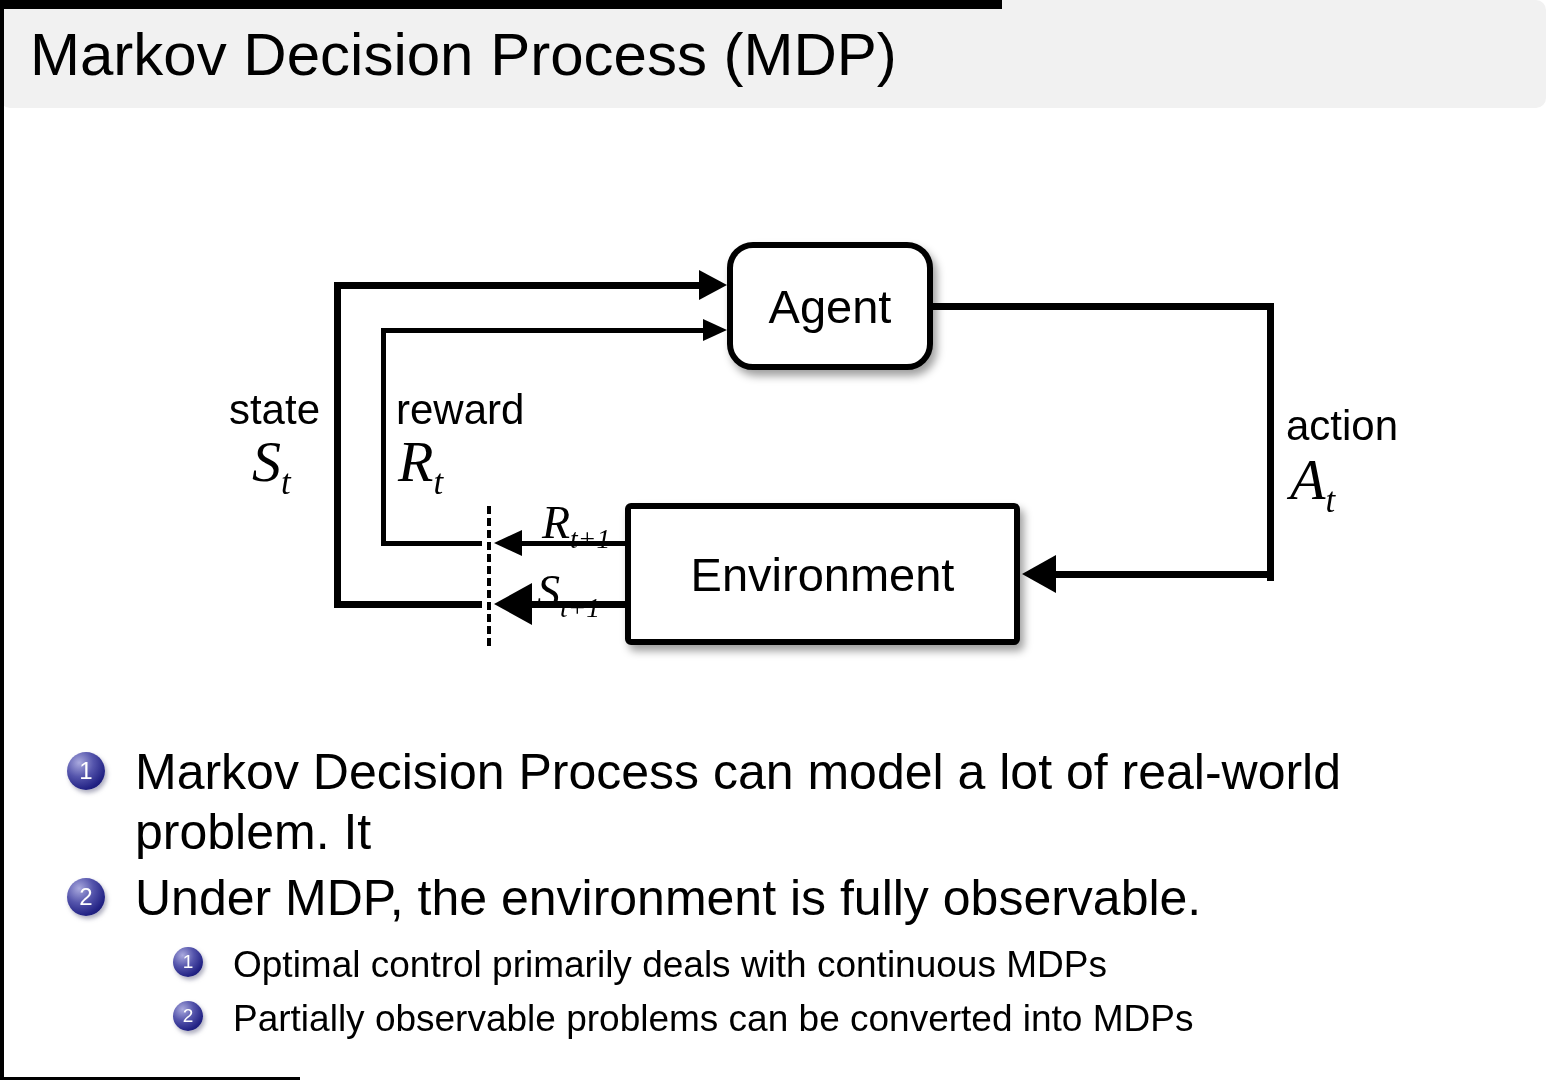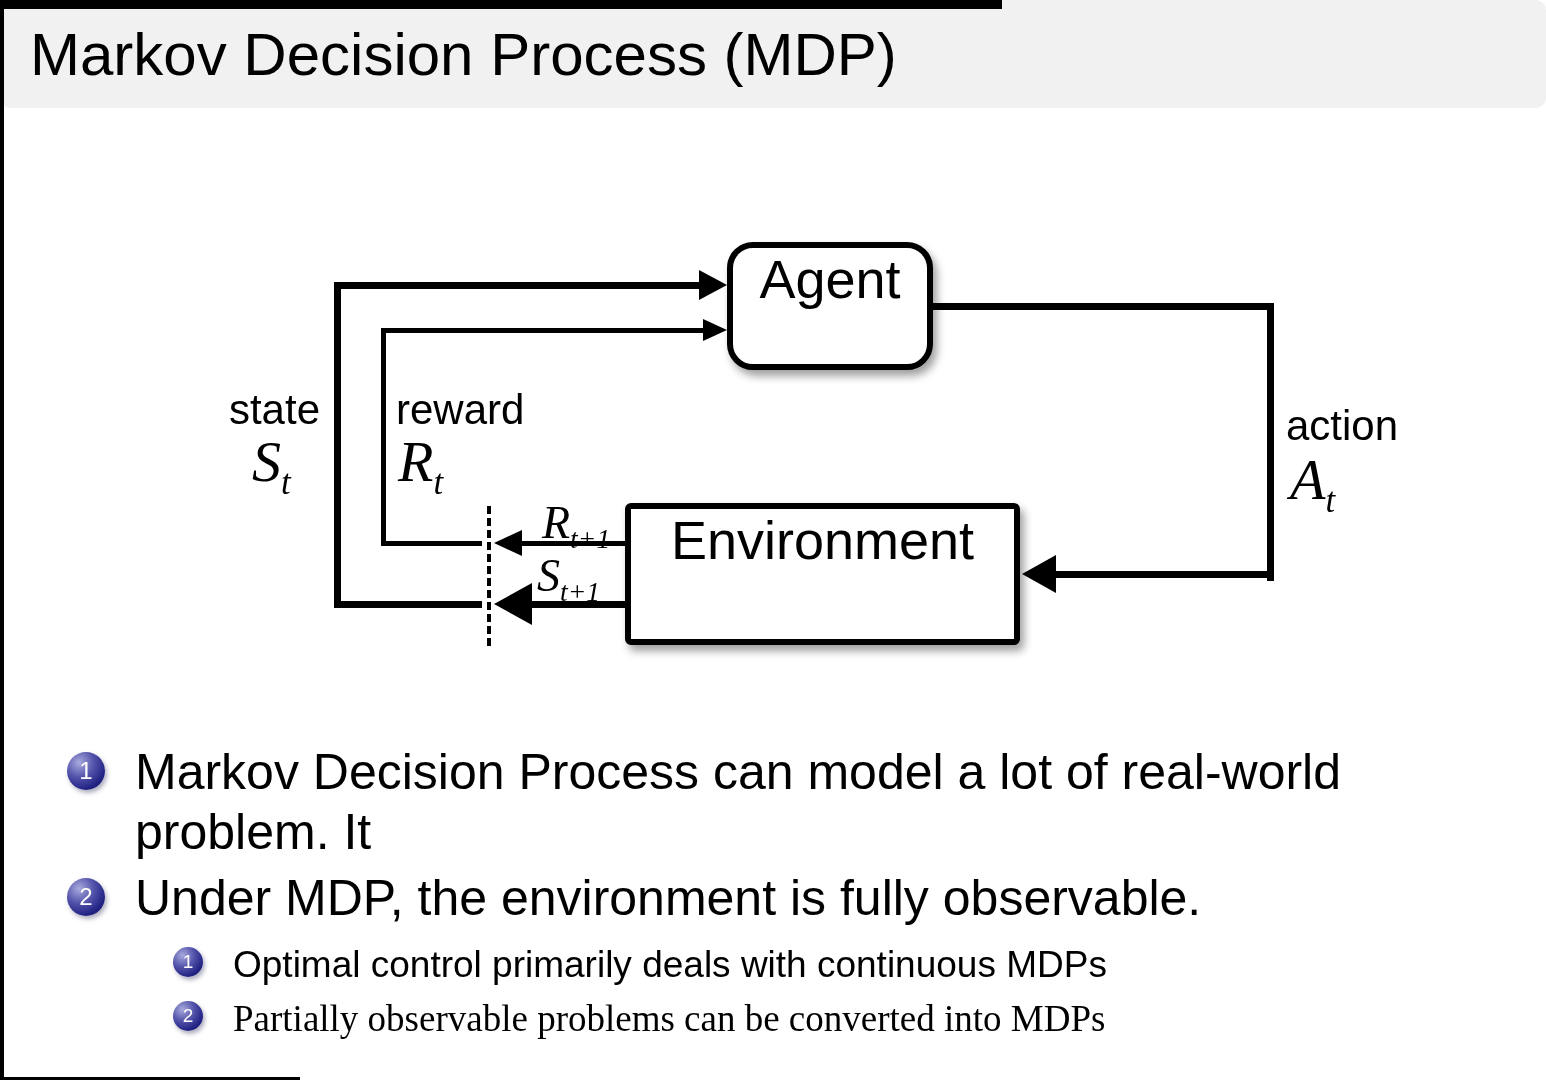--- a/index.html
+++ b/index.html
@@ -36,22 +36,22 @@
   }
   .arr { position: absolute; width: 0; height: 0; }
   .arr.right-lg { border-left: 28px solid #000; border-top: 15px solid transparent; border-bottom: 15px solid transparent; }
   .arr.right-sm { border-left: 24px solid #000; border-top: 11px solid transparent; border-bottom: 11px solid transparent; }
   .arr.left-lg  { border-right: 38px solid #000; border-top: 21px solid transparent; border-bottom: 21px solid transparent; }
   .arr.left-md  { border-right: 34px solid #000; border-top: 19px solid transparent; border-bottom: 19px solid transparent; }
   .arr.left-sm  { border-right: 28px solid #000; border-top: 13px solid transparent; border-bottom: 13px solid transparent; }
 
   .node {
     position: absolute; background: #fff; border: 6px solid #000;
-    border-radius: 26px; display: flex; align-items: flex-start; justify-content: center;
-    font-size: 54px; box-shadow: 4px 6px 9px rgba(0,0,0,0.38);
+    border-radius: 26px; display: flex; align-items: center; justify-content: center;
+    font-size: 47px; box-shadow: 4px 6px 9px rgba(0,0,0,0.38);
   }
   .dlabel { position: absolute; font-size: 42px; }
   .math { position: absolute; font-family: "Liberation Serif", serif; font-style: italic; }
   .math.big { font-size: 58px; }
   .math.mid { font-size: 46px; }
   .math sub { font-size: 0.60em; font-style: italic; line-height: 0; }
 
   
   .ball {
     position: absolute; border-radius: 50%;
@@ -112,21 +112,21 @@
     <div class="dlabel" style="left:228px; top:386px; width:92px; text-align:right;">state</div>
     <div class="math big" style="left:252px; top:428px;"><span>S</span><sub>t</sub></div>
 
     <div class="dlabel" style="left:396px; top:386px;">reward</div>
     <div class="math big" style="left:398px; top:428px;"><span>R</span><sub>t</sub></div>
 
     <div class="dlabel" style="left:1286px; top:402px;">action</div>
     <div class="math big" style="left:1290px; top:446px;"><span>A</span><sub>t</sub></div>
 
     <div class="math mid" style="left:542px; top:496px;"><span>R</span><sub>t+1</sub></div>
-    <div class="math mid" style="left:537px; top:549px;"><span>S</span><sub>t+1</sub></div>
+    <div class="math mid" style="left:537px; top:565px;"><span>S</span><sub>t+1</sub></div>
   </div>
 
   <div>
 
     <div class="ball lg" style="left:67px; top:752px;">
       <span>1</span>
     </div>
     <div class="btext" style="left:135px; top:742px; width:1390px;">
       <div>Markov Decision Process can model a lot of real-world problem. It</div>
     </div>
@@ -139,16 +139,16 @@
     </div>
 
     <div class="ball sm" style="left:173px; top:947px;">
       <span>1</span>
     </div>
     <div class="btext sub" style="left:233px; top:938px; width:1290px;">Optimal control primarily deals with continuous MDPs</div>
 
     <div class="ball sm" style="left:173px; top:1001px;">
       <span>2</span>
     </div>
-    <div class="btext sub" style="left:233px; top:992px; width:1290px;font-family:Liberation Serif, serif;">Partially observable problems can be converted into MDPs</div>
+    <div class="btext sub" style="left:233px; top:992px; width:1290px;">Partially observable problems can be converted into MDPs</div>
 
   </div>
 </div>
 
 </body></html>

